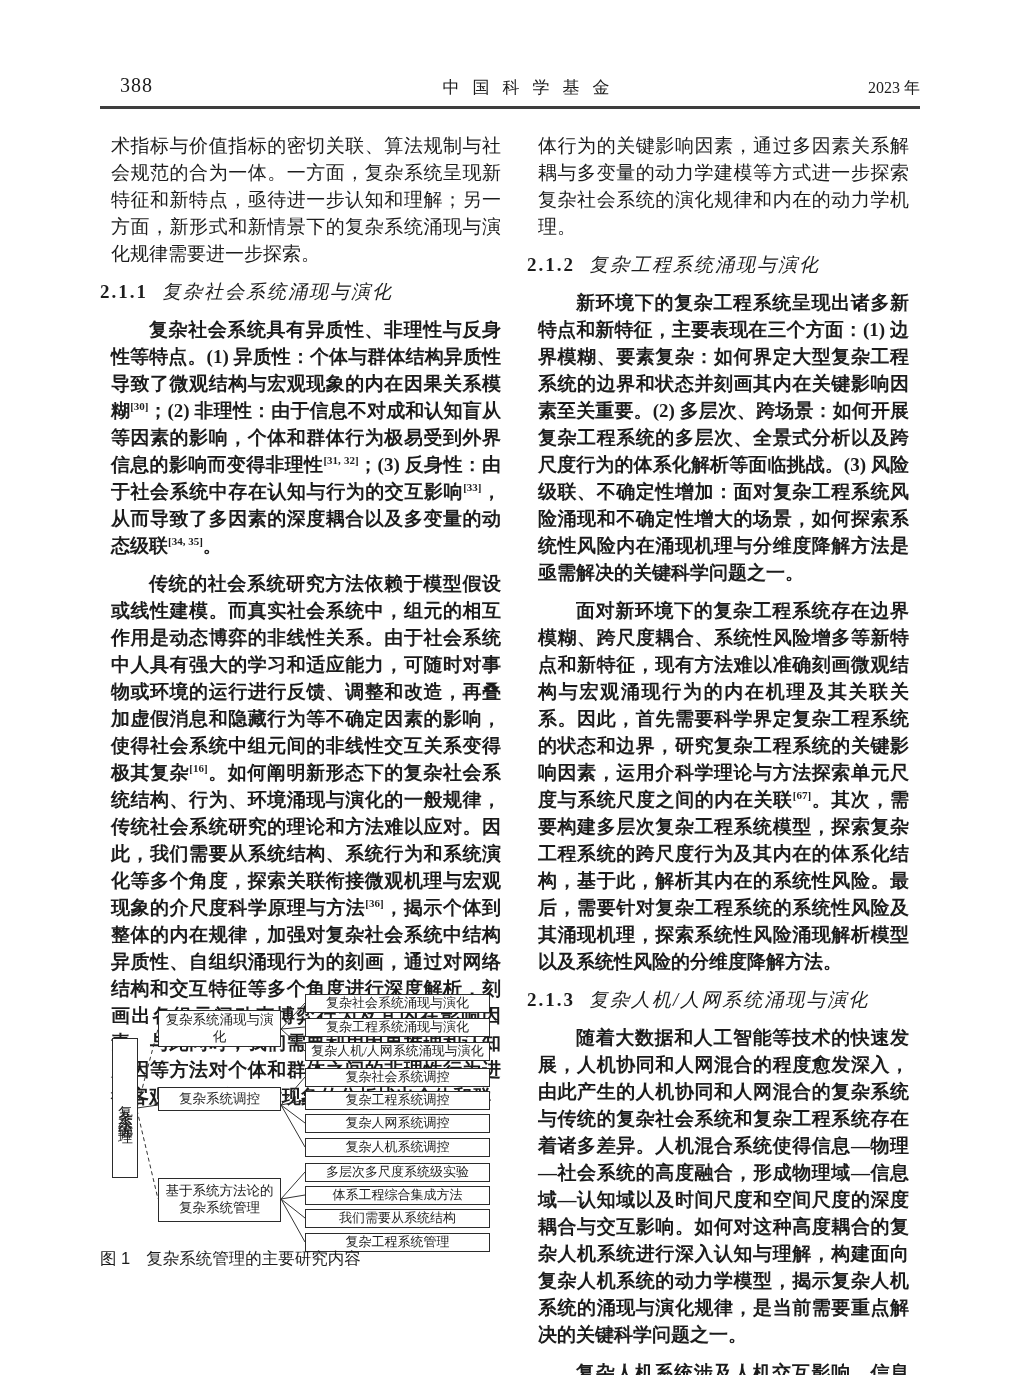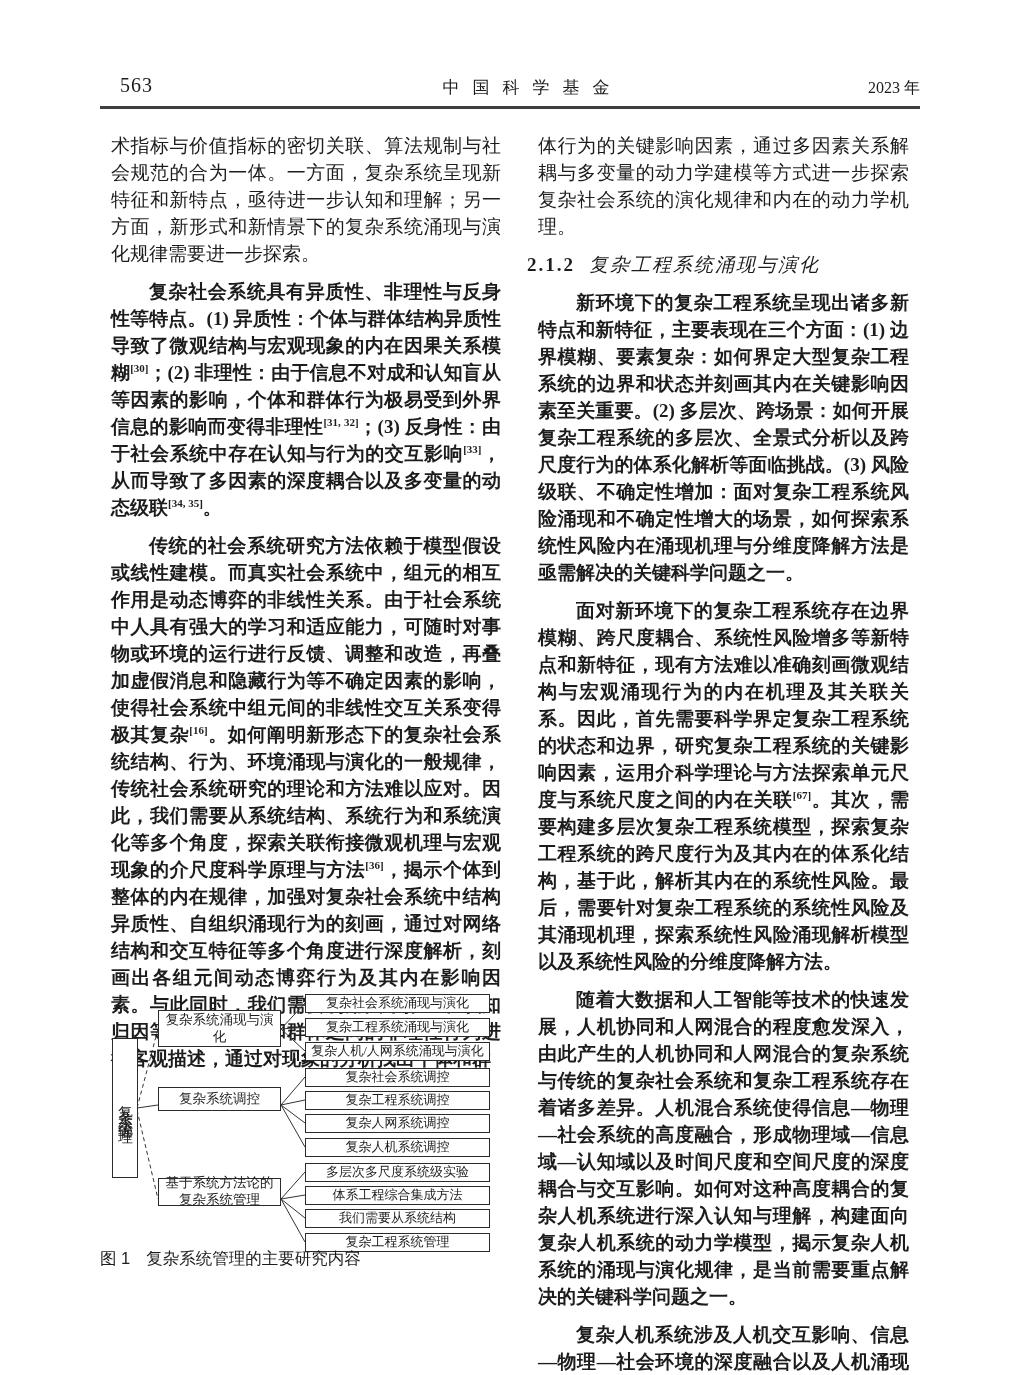--- a/index.html
+++ b/index.html
@@ -29,49 +29,55 @@
   .figure{position:absolute;left:100px;top:986px;width:412px;height:300px;}
   .fig-lines{position:absolute;left:0;top:0;pointer-events:none;}
   .fbox{position:absolute;border:1px solid #2b2b2b;background:#fff;
     display:flex;align-items:center;justify-content:center;text-align:center;
     box-sizing:border-box;line-height:1.25;}
   .root-box{left:12px;top:52px;width:26px;height:140px;font-size:15px;
     writing-mode:vertical-rl;text-orientation:upright;letter-spacing:5px;}
   .mid-box{left:58px;width:123px;font-size:13.5px;}
   .mid-1{top:24px;height:37px;}
   .mid-2{top:101px;height:24px;}
-  .mid-3{top:192px;height:28px;padding:0 4px;}
+  .mid-3{top:192px;height:44px;padding:0 4px;}
   .leaf-box{left:205px;width:185px;height:19px;font-size:13px;}
   .fig-caption{position:absolute;left:0;top:262px;width:390px;
     font-family:"Liberation Sans","DejaVu Sans",sans-serif;font-weight:normal;font-size:16.5px;}
   .fig-caption .cap-text{margin-left:16px;}
 </style>
 </head>
 <body>
 
 <div class="page">
 
-  <div class="page-num">563</div>
+  <div class="page-num">388</div>
   <div class="journal-title">中国科学基金</div>
   <div class="year">2023 年</div>
   <div class="header-rule"></div>
 
   <div class="col col-left">
     <p><span>术指标与价值指标的密切关联、算法规制与社会规范的合为一体。一方面，复杂系统呈现新特征和新特点，亟待进一步认知和理解；另一方面，新形式和新情景下的复杂系统涌现与演化规律需要进一步探索。</span></p>
+    <div class="section-heading">
+      <span class="num">2.1.1</span><span class="title">复杂社会系统涌现与演化</span>
+    </div>
     <p class="indent"><span>复杂社会系统具有异质性、非理性与反身性等特点。(1) 异质性：个体与群体结构异质性导致了微观结构与宏观现象的内在因果关系模糊</span><sup>[30]</sup><span>；(2) 非理性：由于信息不对成和认知盲从等因素的影响，个体和群体行为极易受到外界信息的影响而变得非理性</span><sup>[31, 32]</sup><span>；(3) 反身性：由于社会系统中存在认知与行为的交互影响</span><sup>[33]</sup><span>，从而导致了多因素的深度耦合以及多变量的动态级联</span><sup>[34, 35]</sup><span>。</span></p>
     <p class="indent"><span>传统的社会系统研究方法依赖于模型假设或线性建模。而真实社会系统中，组元的相互作用是动态博弈的非线性关系。由于社会系统中人具有强大的学习和适应能力，可随时对事物或环境的运行进行反馈、调整和改造，再叠加虚假消息和隐藏行为等不确定因素的影响，使得社会系统中组元间的非线性交互关系变得极其复杂</span><sup>[16]</sup><span>。如何阐明新形态下的复杂社会系统结构、行为、环境涌现与演化的一般规律，传统社会系统研究的理论和方法难以应对。因此，我们需要从系统结构、系统行为和系统演化等多个角度，探索关联衔接微观机理与宏观现象的介尺度科学原理与方法</span><sup>[36]</sup><span>，揭示个体到整体的内在规律，加强对复杂社会系统中结构异质性、自组织涌现行为的刻画，通过对网络结构和交互特征等多个角度进行深度解析，刻画出各组元间动态博弈行为及其内在影响因素。与此同时，我们需要利用因果推理和认知归因等方法对个体和群体之间的非理性行为进行客观描述，通过对现象的分析找出个体和群</span></p>
   </div>
 
   <div class="col col-right">
     <p><span>体行为的关键影响因素，通过多因素关系解耦与多变量的动力学建模等方式进一步探索复杂社会系统的演化规律和内在的动力学机理。</span></p>
     <div class="section-heading">
       <span class="num">2.1.2</span><span class="title">复杂工程系统涌现与演化</span>
     </div>
     <p class="indent"><span>新环境下的复杂工程系统呈现出诸多新特点和新特征，主要表现在三个方面：(1) 边界模糊、要素复杂：如何界定大型复杂工程系统的边界和状态并刻画其内在关键影响因素至关重要。(2) 多层次、跨场景：如何开展复杂工程系统的多层次、全景式分析以及跨尺度行为的体系化解析等面临挑战。(3) 风险级联、不确定性增加：面对复杂工程系统风险涌现和不确定性增大的场景，如何探索系统性风险内在涌现机理与分维度降解方法是亟需解决的关键科学问题之一。</span></p>
     <p class="indent"><span>面对新环境下的复杂工程系统存在边界模糊、跨尺度耦合、系统性风险增多等新特点和新特征，现有方法难以准确刻画微观结构与宏观涌现行为的内在机理及其关联关系。因此，首先需要科学界定复杂工程系统的状态和边界，研究复杂工程系统的关键影响因素，运用介科学理论与方法探索单元尺度与系统尺度之间的内在关联</span><sup>[67]</sup><span>。其次，需要构建多层次复杂工程系统模型，探索复杂工程系统的跨尺度行为及其内在的体系化结构，基于此，解析其内在的系统性风险。最后，需要针对复杂工程系统的系统性风险及其涌现机理，探索系统性风险涌现解析模型以及系统性风险的分维度降解方法。</span></p>
+    <div class="section-heading">
+      <span class="num">2.1.3</span><span class="title">复杂人机/人网系统涌现与演化</span>
+    </div>
     <p class="indent"><span>随着大数据和人工智能等技术的快速发展，人机协同和人网混合的程度愈发深入，由此产生的人机协同和人网混合的复杂系统与传统的复杂社会系统和复杂工程系统存在着诸多差异。人机混合系统使得信息—物理—社会系统的高度融合，形成物理域—信息域—认知域以及时间尺度和空间尺度的深度耦合与交互影响。如何对这种高度耦合的复杂人机系统进行深入认知与理解，构建面向复杂人机系统的动力学模型，揭示复杂人机系统的涌现与演化规律，是当前需要重点解决的关键科学问题之一。</span></p>
     <p class="indent"><span>复杂人机系统涉及人机交互影响、信息—物理—社会环境的深度融合以及人机涌现行为等。传统意义上的面对复杂社会经济系统和复杂工程系统的研究方法难以凑效。如何认知和理解复杂人机系统的涌现与演化规律并深度解析其内在的系统性风险，存在较大的技术挑战</span></p>
   </div>
 
   <div class="figure">
     <svg class="fig-lines" width="412" height="300" viewBox="0 0 412 300">
       <g stroke="#333" stroke-width="1" fill="none">
         <line x1="37" y1="122" x2="58" y2="43" stroke-dasharray="4 3"></line>
         <line x1="37" y1="122" x2="58" y2="119"></line>
         <line x1="37" y1="124" x2="58" y2="213" stroke-dasharray="4 3"></line>

